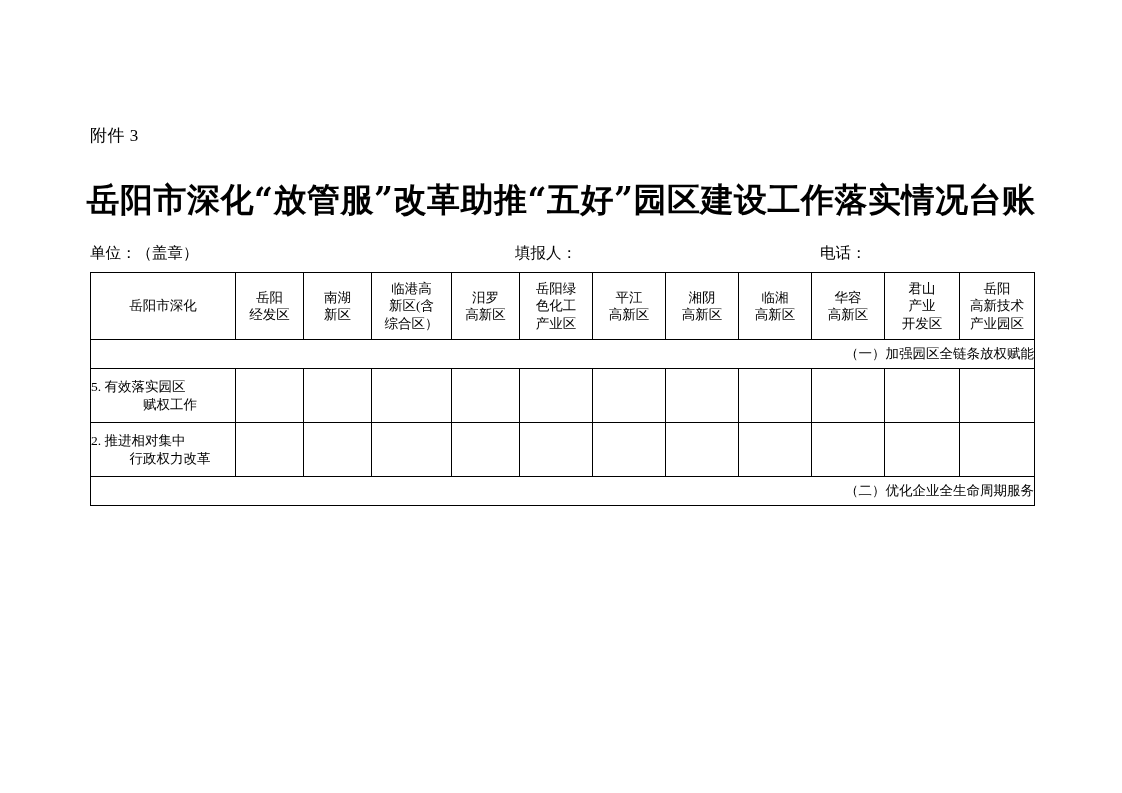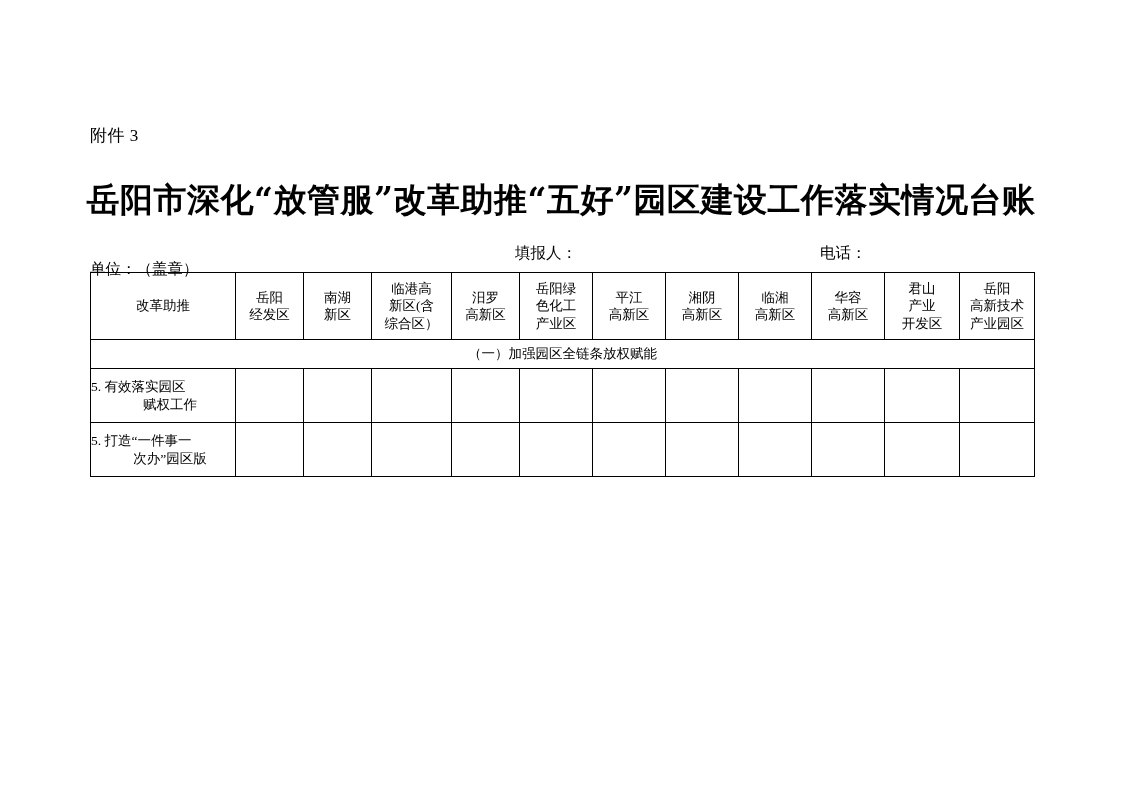--- a/index.html
+++ b/index.html
@@ -46,21 +46,20 @@
     left: 90px;
     top: 243px;
     width: 945px;
     height: 22px;
     font-size: 15.5px;
   }
   .meta-unit {
     position: absolute;
     left: 0;
     top: 0;
-    margin-top: 16px;
   }
   .meta-reporter {
     position: absolute;
     left: 425px;
     top: 0;
   }
   .meta-phone {
     position: absolute;
     left: 730px;
     top: 0;
@@ -87,21 +86,21 @@
     height: 66px;
     padding: 2px 1px;
     font-size: 13.5px;
   }
   .hdr-cell .ln { display: block; }
   .hdr-first {
     font-size: 15.5px;
   }
   .section-row td {
     height: 28px;
-    text-align: center;
+    text-align: right;
     padding-left: 8px;
     font-size: 15px;
   }
   .measure-cell {
     height: 53px;
     padding: 4px 6px 4px 12px;
     text-align: left;
     font-size: 14px;
     line-height: 1.45;
   }
@@ -137,21 +136,21 @@
       <col style="width:73px">
       <col style="width:73px">
       <col style="width:73px">
       <col style="width:73px">
       <col style="width:75px">
       <col style="width:75px">
     </colgroup>
     <thead>
       <tr>
         <th class="hdr-cell hdr-first">
-          <span class="ln">改革助推</span>
+          <span class="ln">岳阳市深化</span>
         </th>
         <th class="hdr-cell">
           <span class="ln">岳阳</span>
           <span class="ln">经发区</span>
         </th>
         <th class="hdr-cell">
           <span class="ln">南湖</span>
           <span class="ln">新区</span>
         </th>
         <th class="hdr-cell">
@@ -213,38 +212,41 @@
         <td class="blank-cell"></td>
         <td class="blank-cell"></td>
         <td class="blank-cell"></td>
         <td class="blank-cell"></td>
         <td class="blank-cell"></td>
         <td class="blank-cell"></td>
         <td class="blank-cell"></td>
         <td class="blank-cell"></td>
       </tr>
 
-
-
-
-
       <tr>
         <td class="measure-cell">
-          <span class="ln">5. 打造“一件事一</span>
-          <span class="ln indent">次办”园区版</span>
+          <span class="ln">2. 推进相对集中</span>
+          <span class="ln indent">行政权力改革</span>
         </td>
         <td class="blank-cell"></td>
         <td class="blank-cell"></td>
         <td class="blank-cell"></td>
         <td class="blank-cell"></td>
         <td class="blank-cell"></td>
         <td class="blank-cell"></td>
         <td class="blank-cell"></td>
         <td class="blank-cell"></td>
         <td class="blank-cell"></td>
         <td class="blank-cell"></td>
         <td class="blank-cell"></td>
       </tr>
+
+
+
+      <tr class="section-row">
+        <td colspan="12">（二）优化企业全生命周期服务</td>
+      </tr>
+
 
     </tbody>
   </table>
 
 </div>
 
 </body></html>

